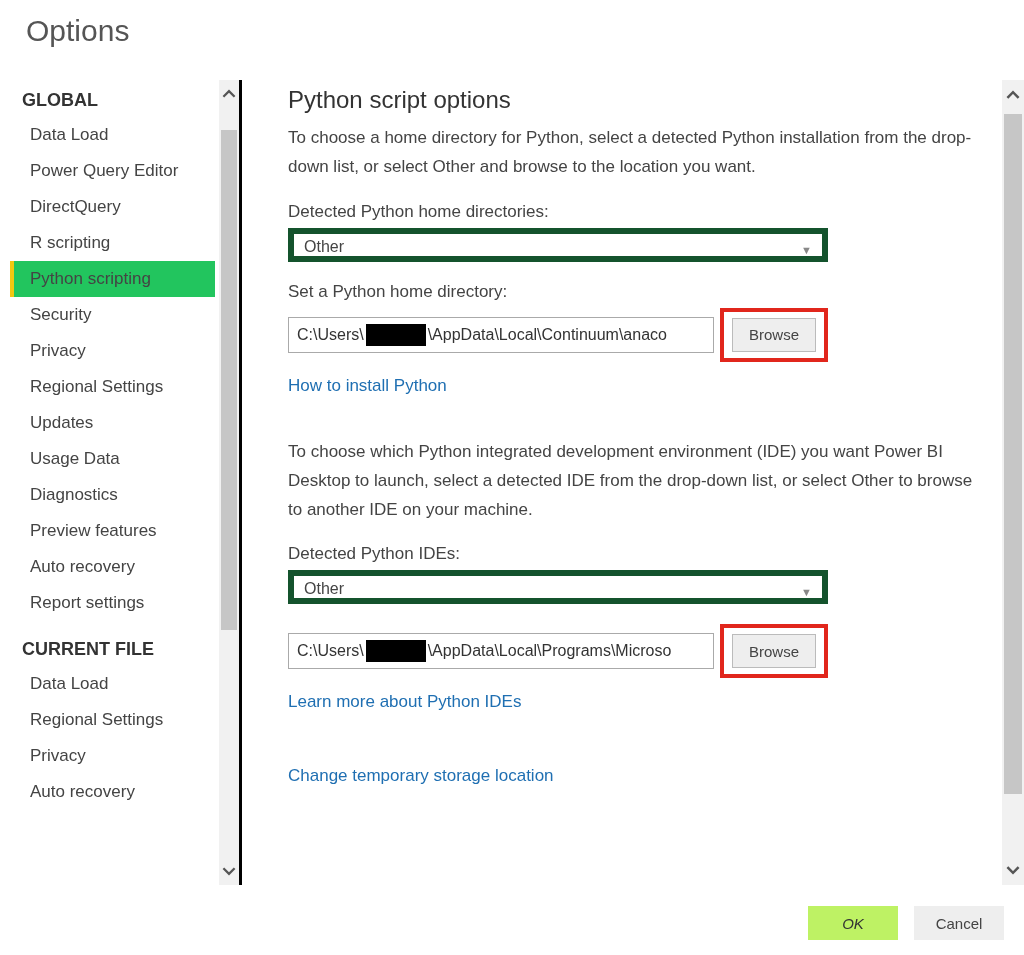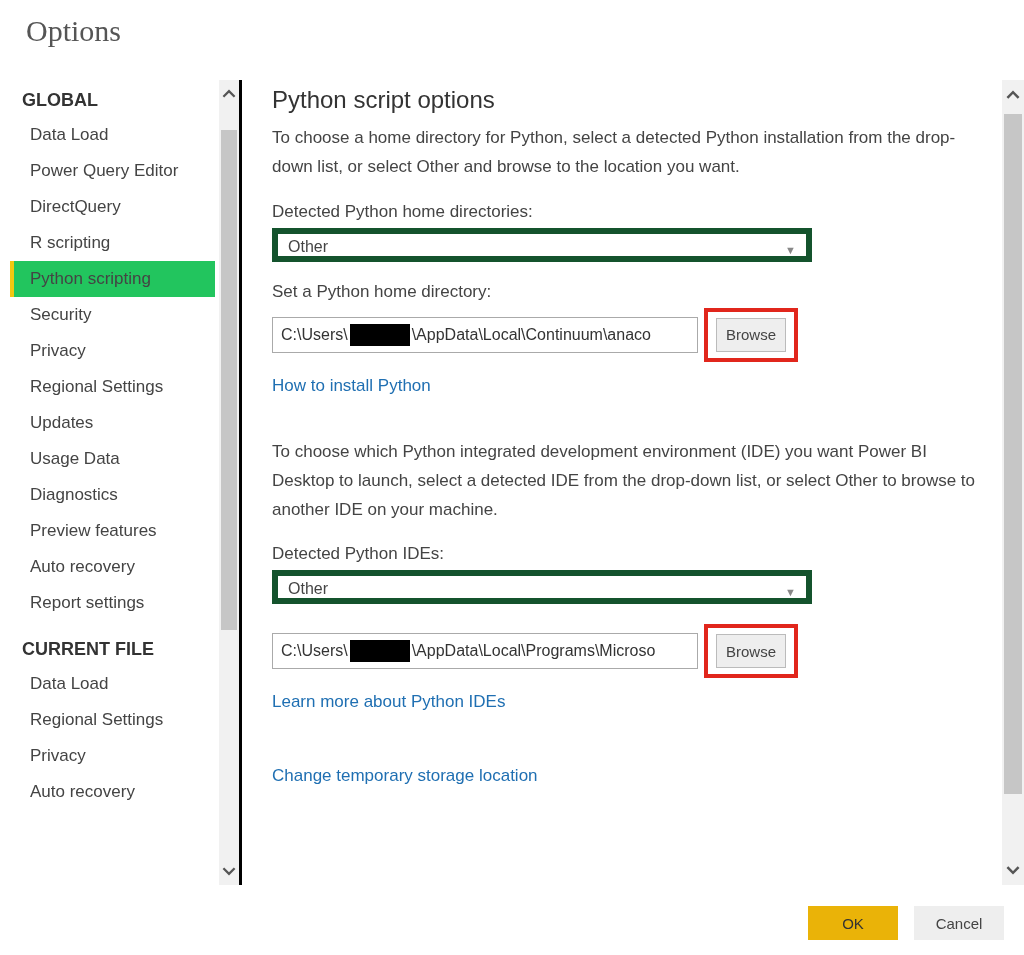--- a/index.html
+++ b/index.html
@@ -9,21 +9,20 @@
     background: #fff;
     color: #333;
     width: 1024px; height: 955px; overflow: hidden;
   }
   .window { width: 1024px; height: 955px; position: relative; }
   .title {
     font-size: 30px;
     font-weight: 300;
     color: #555;
     padding: 14px 0 8px 26px;
-    font-family: Liberation Serif, serif;
   }
   .body {
     position: absolute;
     top: 80px; left: 10px; right: 0; bottom: 70px;
     display: flex;
   }
   
   .sidebar-wrap {
     position: relative;
     width: 232px;
@@ -70,20 +69,21 @@
   .nav-item.selected::before {
     content:"";
     position:absolute; left:0; top:0; bottom:0; width:4px;
     background:#f2c811;
   }
   
   .main-wrap {
     flex: 1 1 auto;
     display:flex;
     position:relative;
+    padding-left:16px;
   }
   .main {
     flex:1 1 auto;
     padding: 6px 16px 10px 30px;
     overflow:hidden;
     color:#444;
   }
   .main-sb {
     flex: 0 0 22px;
     background:#f1f1f1;
@@ -134,21 +134,21 @@
   }
   .redact {
     display:inline-block; width:60px; height:22px; background:#000; vertical-align:middle; margin:0 2px;
   }
   .browse-frame {
     border:4px solid #e1261c;
     padding:6px 8px;
     margin-left:2px;
   }
   .browse-btn {
-    width:70px; height:34px;
+    width:84px; height:34px;
     background:#eee;
     border:1px solid #bbb;
     font-size:15px; color:#444;
     display:flex; align-items:center; justify-content:center;
     cursor:pointer;
   }
   .link {
     font-size:17px; color:#1f6fb2; cursor:pointer;
     margin-bottom: 24px; display:inline-block;
   }
@@ -161,21 +161,21 @@
     position:absolute; left:0; right:0; bottom:0; height:64px;
     display:flex; align-items:center; justify-content:flex-end;
     gap:16px; padding-right:20px;
     background:#fff;
   }
   .btn {
     min-width:90px; height:34px;
     display:flex; align-items:center; justify-content:center;
     font-size:15px; cursor:pointer;
   }
-  .btn.ok { background:#eab308; color:#333; }
+  .btn.ok { background:#bef264; color:#333; font-style:italic; }
   .btn.cancel { background:#eee; color:#444;text-align:right; }
   svg.chevron { width:14px; height:14px; }
 </style>
 </head>
 <body>
 
 <div class="window">
   <div class="title">Options</div>
 
   <div class="body">

